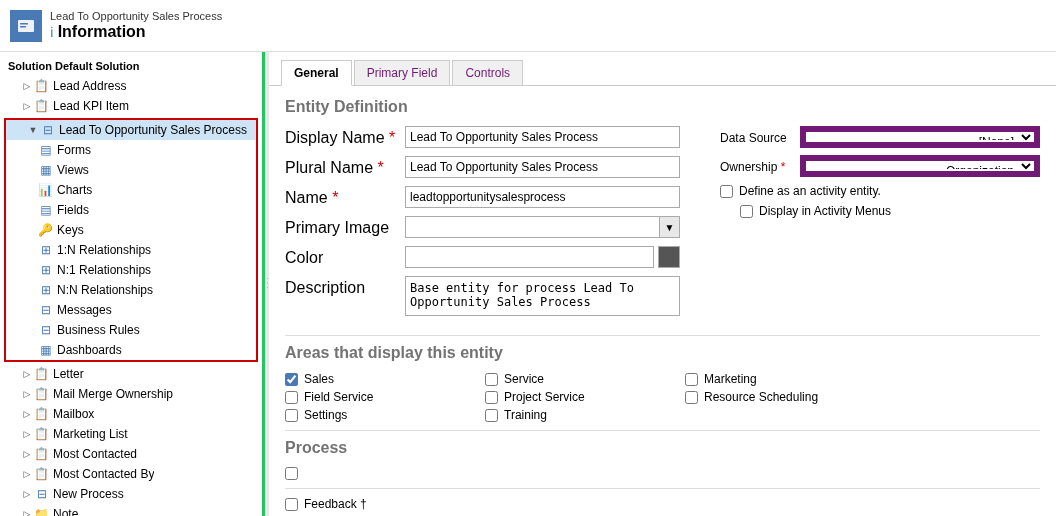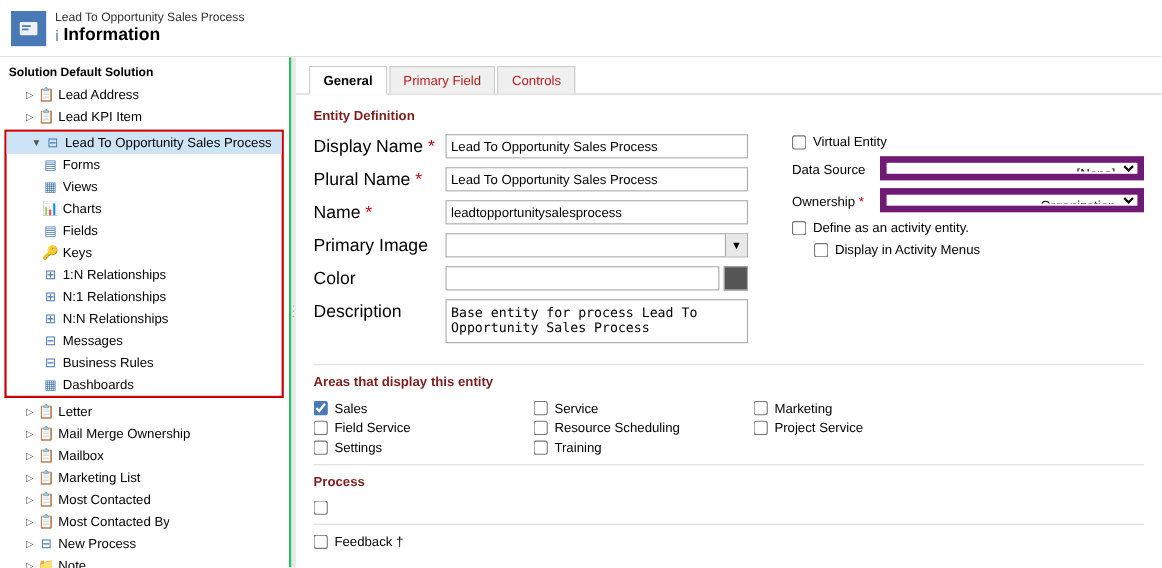--- a/index.html
+++ b/index.html
@@ -31,26 +31,26 @@
     
     
     .highlighted-group { border: 2px solid #cc0000; margin: 2px 4px; }
     .highlighted-group .sidebar-item { border: none; }
 
     
     .content { flex: 1; overflow-y: auto; padding: 0; }
 
     
     .tabs-bar { display: flex; padding: 8px 12px 0 12px; border-bottom: 1px solid #ccc; background: #fff; }
-    .tab { padding: 5px 12px; font-size: 12px; cursor: pointer; border: 1px solid #ccc; border-bottom: none; background: #f0f0f0; margin-right: 2px; color: #b91c1c; }
+    .tab { padding: 5px 12px; font-size: 12px; cursor: pointer; border: 1px solid #ccc; border-bottom: none; background: #f0f0f0; margin-right: 2px; color: #701a75; }
     .tab.active { background: #fff; border-bottom: 1px solid #fff; margin-bottom: -1px; font-weight: 600; color: #000; }
 
     
     .form-content { padding: 12px 16px; }
-    .section-title { font-size: 12px; font-weight: 700; margin-bottom: 10px; color: #7f1d1d; }
+    .section-title { font-size: 16px; font-weight: 700; margin-bottom: 10px; color: #737373; }
     .form-row { display: flex; align-items: flex-start; margin-bottom: 8px; }
     .form-label { width: 120px; min-width: 120px; font-size: 16px; padding-top: 3px; color: #000; }
     .required-star { color: #cc0000; }
     .form-input { flex: 1; max-width: 280px; }
     .form-input input[type="text"] { width: 100%; border: 1px solid #aaa; padding: 2px 4px; font-size: 12px; height: 22px; }
     .form-input .dropdown-input { display: flex; align-items: center; border: 1px solid #aaa; height: 22px; background: #fff; }
     .form-input .dropdown-input span { flex: 1; padding: 0 4px; font-size: 12px; color: #333; }
     .form-input .dropdown-input button { border: none; border-left: 1px solid #aaa; background: #e8e8e8; height: 100%; width: 20px; cursor: pointer; font-size: 10px; }
     .color-row { display: flex; gap: 4px; align-items: center; }
     .color-input { flex: 1; border: 1px solid #aaa; height: 22px; background: #fff; }
@@ -63,21 +63,21 @@
     .form-right { width: 340px; padding-left: 20px; }
     .right-option { display: flex; align-items: center; margin-bottom: 6px; }
     .right-option input[type="checkbox"] { margin-right: 6px; }
     .right-select-row { display: flex; align-items: center; margin-bottom: 6px; }
     .right-select-label { width: 80px; font-size: 12px; }
     .right-select { flex: 1; }
     .right-select select { width: 100%; border: 6px solid #701a75; padding: 2px 4px; font-size: 12px; height: 22px; background: #fff; text-align: right; }
 
     
     .areas-grid { display: flex; flex-wrap: wrap; gap: 4px 0; margin-top: 4px; }
-    .area-item { display: flex; width: 200px; }
+    .area-item { display: flex; align-items: center; width: 200px; }
     .area-item input[type="checkbox"] { margin-right: 6px; }
     .area-item label { font-size: 12px; }
     .area-item.checked-item input { accent-color: #4a7ab5; }
 
     
     .process-row { display: flex; align-items: center; margin-top: 4px; }
     .process-row input[type="checkbox"] { margin-right: 6px; }
     .process-row label { font-size: 12px; }
 
     
@@ -309,24 +309,20 @@
             <div class="form-row">
               <div class="form-label">Description</div>
               <div class="form-input">
                 <textarea class="description-input" style="">Base entity for process Lead To Opportunity Sales Process</textarea>
               </div>
             </div>
           </div>
 
           <div class="form-right">
 
-            <div class="right-option">
-              <input type="checkbox" id="virtual-entity" style="">
-              <label for="virtual-entity">Virtual Entity</label>
-            </div>
 
             <div class="right-select-row">
               <div class="right-select-label">Data Source</div>
               <div class="right-select">
                 <select>
                   <option>[None]</option>
                 </select>
               </div>
             </div>
 
@@ -368,26 +364,26 @@
           </div>
           <div class="area-item">
             <input type="checkbox" id="area-marketing" style="">
             <label for="area-marketing">Marketing</label>
           </div>
           <div class="area-item">
             <input type="checkbox" id="area-field-service" style="">
             <label for="area-field-service">Field Service</label>
           </div>
           <div class="area-item">
+            <input type="checkbox" id="area-project-service" style="">
+            <label for="area-project-service">Project Service</label>
+          </div>
+          <div class="area-item">
             <input type="checkbox" id="area-resource-scheduling" style="">
             <label for="area-resource-scheduling">Resource Scheduling</label>
-          </div>
-          <div class="area-item">
-            <input type="checkbox" id="area-project-service" style="">
-            <label for="area-project-service">Project Service</label>
           </div>
           <div class="area-item">
             <input type="checkbox" id="area-settings" style="">
             <label for="area-settings">Settings</label>
           </div>
           <div class="area-item">
             <input type="checkbox" id="area-training" style="">
             <label for="area-training">Training</label>
           </div>
         </div>

